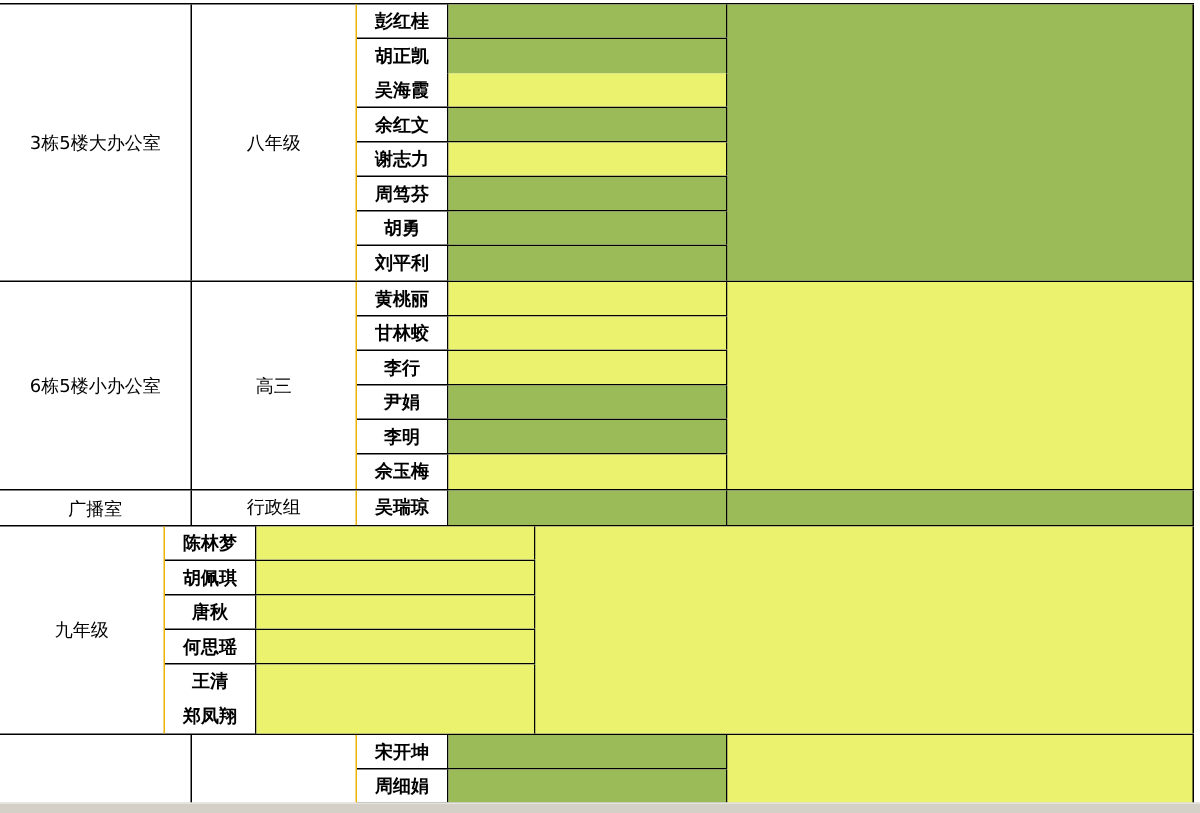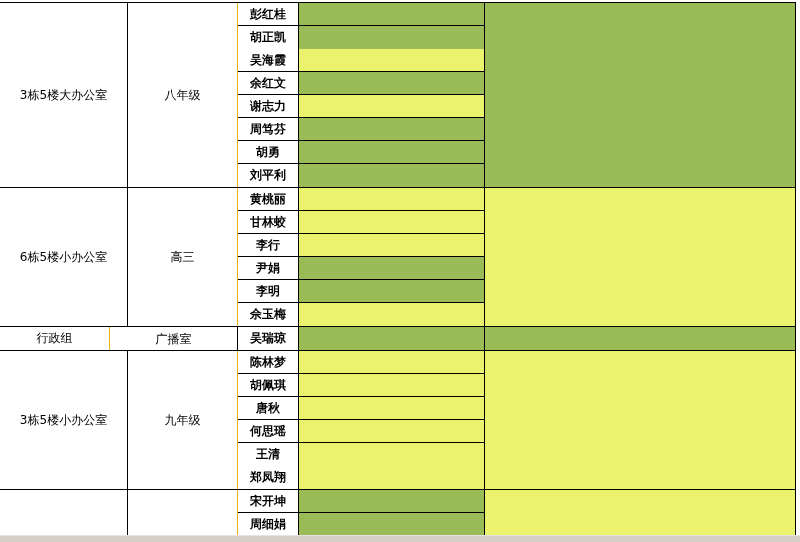--- a/index.html
+++ b/index.html
@@ -90,32 +90,31 @@
             <div class="cell c1" style="background: rgb(155, 187, 89);"></div>
           </div>
           <div class="nrow">
             <div class="cell name">佘玉梅</div>
             <div class="cell c1" style="background: rgb(235, 242, 110);"></div>
           </div>
         </div>
         <div class="cell c2" style="background: rgb(235, 242, 110);"></div>
       </div>
       <div class="section">
+        <div class="cell room">广播室</div>
         <div class="cell grade">行政组</div>
-        <div class="cell room">广播室</div>
         <div class="rows">
           <div class="nrow">
             <div class="cell name">吴瑞琼</div>
             <div class="cell c1" style="background: rgb(155, 187, 89);"></div>
           </div>
         </div>
         <div class="cell c2" style="background: rgb(155, 187, 89);"></div>
       </div>
       <div class="section">
-        <div class="cell room">3栋5楼小办公室</div>
         <div class="cell grade">九年级</div>
         <div class="rows">
           <div class="nrow">
             <div class="cell name">陈林梦</div>
             <div class="cell c1" style="background: rgb(235, 242, 110);"></div>
           </div>
           <div class="nrow">
             <div class="cell name">胡佩琪</div>
             <div class="cell c1" style="background: rgb(235, 242, 110);"></div>
           </div>

